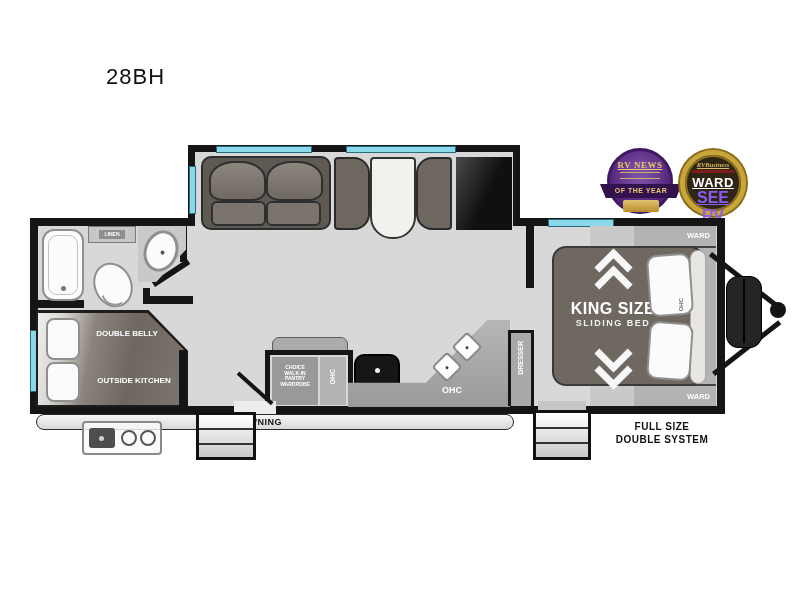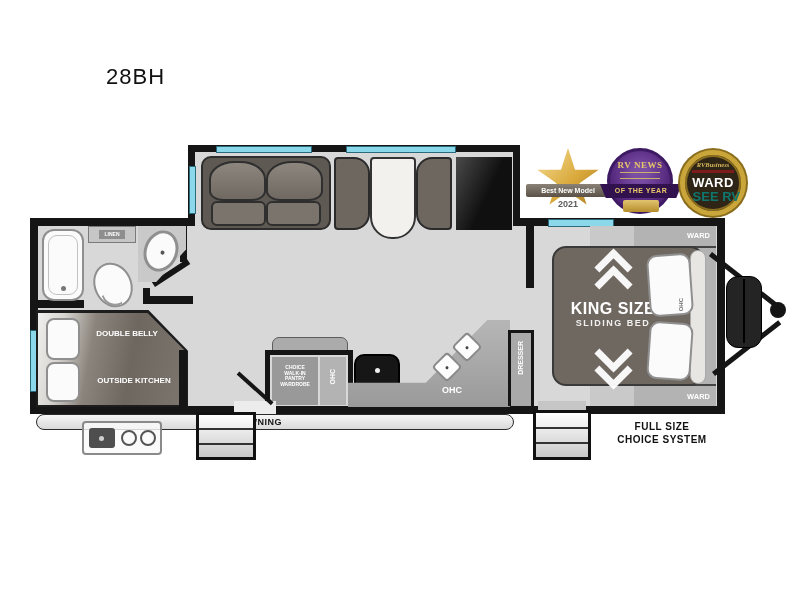--- a/index.html
+++ b/index.html
@@ -10,57 +10,50 @@
   .floor{background:#d8d8d8;}
   .win{background:#8bd8ea;border:1px solid #2a6a7a;box-sizing:border-box;}
   .lbl{color:#fff;font-weight:bold;text-align:center;line-height:1.1;}
   .vtext{writing-mode:vertical-rl;transform:rotate(180deg);text-orientation:mixed;}
   .fixture{background:#fbfbfb;border:2px solid #8f8f8f;box-sizing:border-box;}
   .steps{background:linear-gradient(#ffffff,#c9c9c9);border:3px solid #111;box-sizing:border-box;}
   .steps i{display:block;border-bottom:2px solid #333;height:31%;}
   .chev{position:absolute;width:20px;height:20px;border-top:7px solid rgba(255,255,255,.95);
         border-left:7px solid rgba(255,255,255,.95);}
   .handw{color:#111;font-weight:bold;letter-spacing:.5px;}
-  .badge-txt{text-align:center;}
+  .badge-txt{text-align:center;text-decoration:underline;}
 </style>
 </head>
 <body>
 
 <div class="stage">
 
   <div class="abs" style="left:106px;top:64px;font-size:22px;color:#111;letter-spacing:1px;">28BH</div>
 
-  <div class="abs" style="left:528px;top:148px;width:80px;height:76px;">
-    <div class="abs" style="left:8px;top:0;width:64px;height:62px;background:linear-gradient(135deg,#f6dd95,#d9a93c 55%,#a9781d);
-                clip-path:polygon(50% 0%,61% 35%,98% 35%,68% 57%,79% 91%,50% 70%,21% 91%,32% 57%,2% 35%,39% 35%);"></div>
-    <div class="abs" style="left:-2px;top:36px;width:84px;height:13px;background:linear-gradient(#8a8276,#5a5248);
-                border-radius:2px;color:#fff;font-size:7px;font-weight:bold;text-align:center;line-height:13px;">Best New Model</div>
-    <div class="abs" style="left:0;top:51px;width:80px;text-align:center;font-size:9px;font-weight:bold;color:#5c5c5c;">2021</div>
-  </div>
 
   <div class="abs" style="left:604px;top:146px;width:74px;height:80px;">
     <div class="abs" style="left:3px;top:2px;width:66px;height:66px;border-radius:50%;border:3px solid #3d1a63;
                 background:radial-gradient(circle at 50% 38%,#7b4ea6 15%,#54287c 60%,#3c1560);box-sizing:border-box;"></div>
     <div class="abs badge-txt" style="left:3px;top:14px;width:66px;font-size:9px;font-weight:bold;color:#e9c86a;
                 font-family:'Liberation Serif',serif;letter-spacing:.5px;">RV NEWS</div>
     <div class="abs" style="left:16px;top:26px;width:40px;height:5px;border-top:1px solid #cbb06a;border-bottom:1px solid #cbb06a;"></div>
     <div class="abs" style="left:-4px;top:38px;width:82px;height:14px;background:#31124f;
                 clip-path:polygon(0 0,100% 0,93% 100%,7% 100%);color:#e9c86a;font-size:7px;font-weight:bold;
                 text-align:center;line-height:14px;letter-spacing:.5px;">OF THE YEAR</div>
     <div class="abs" style="left:19px;top:54px;width:36px;height:12px;background:linear-gradient(#e2c46f,#b58d2c);border-radius:2px;"></div>
   </div>
 
   <div class="abs" style="left:678px;top:148px;width:70px;height:74px;">
     <div class="abs" style="left:2px;top:2px;width:66px;height:66px;border-radius:50%;background:#2e2517;
                 border:5px solid #c9a53a;box-shadow:0 0 0 2px #8a6d1d, inset 0 0 0 2px #8a6d1d;box-sizing:border-box;"></div>
     <div class="abs badge-txt" style="left:10px;top:13px;width:50px;font-size:6.5px;font-style:italic;font-weight:bold;
                 color:#d9b95c;font-family:'Liberation Serif',serif;">RVBusiness</div>
     <div class="abs" style="left:14px;top:22px;width:42px;height:3px;background:#7e1c1c;"></div>
     <div class="abs badge-txt" style="left:8px;top:27px;width:54px;font-size:13px;font-weight:900;color:#fff;letter-spacing:.5px;">WARD</div>
-    <div class="abs badge-txt" style="left:8px;top:41px;width:54px;font-size:13px;font-weight:900;color:#0f766e;text-align:right;">SEE RV</div>
+    <div class="abs badge-txt" style="left:8px;top:41px;width:54px;font-size:16px;font-weight:900;color:#8b5cf6;">SEE RV</div>
   </div>
 
   <div class="abs wall" style="left:188px;top:145px;width:332px;height:88px;"></div>
   <div class="abs wall" style="left:30px;top:218px;width:695px;height:196px;"></div>
   <div class="abs floor" style="left:38px;top:226px;width:679px;height:180px;"></div>
   <div class="abs floor" style="left:195px;top:152px;width:318px;height:80px;"></div>
 
   <div class="abs win" style="left:216px;top:146px;width:96px;height:7px;"></div>
   <div class="abs win" style="left:346px;top:146px;width:110px;height:7px;"></div>
   <div class="abs win" style="left:189px;top:166px;width:7px;height:48px;"></div>
@@ -191,16 +184,16 @@
       <i></i>
       <i></i>
     </div>
   <div class="abs steps" style="left:533px;top:410px;width:58px;height:50px;">
       <i></i>
       <i></i>
     </div>
 
   <div class="abs handw" style="left:604px;top:420px;width:116px;text-align:center;font-size:10px;line-height:1.3;">
     <div>FULL SIZE</div>
-    <div>CHOICE SYSTEM</div>
+    <div>DOUBLE SYSTEM</div>
   </div>
 
 </div>
 
 </body></html>

